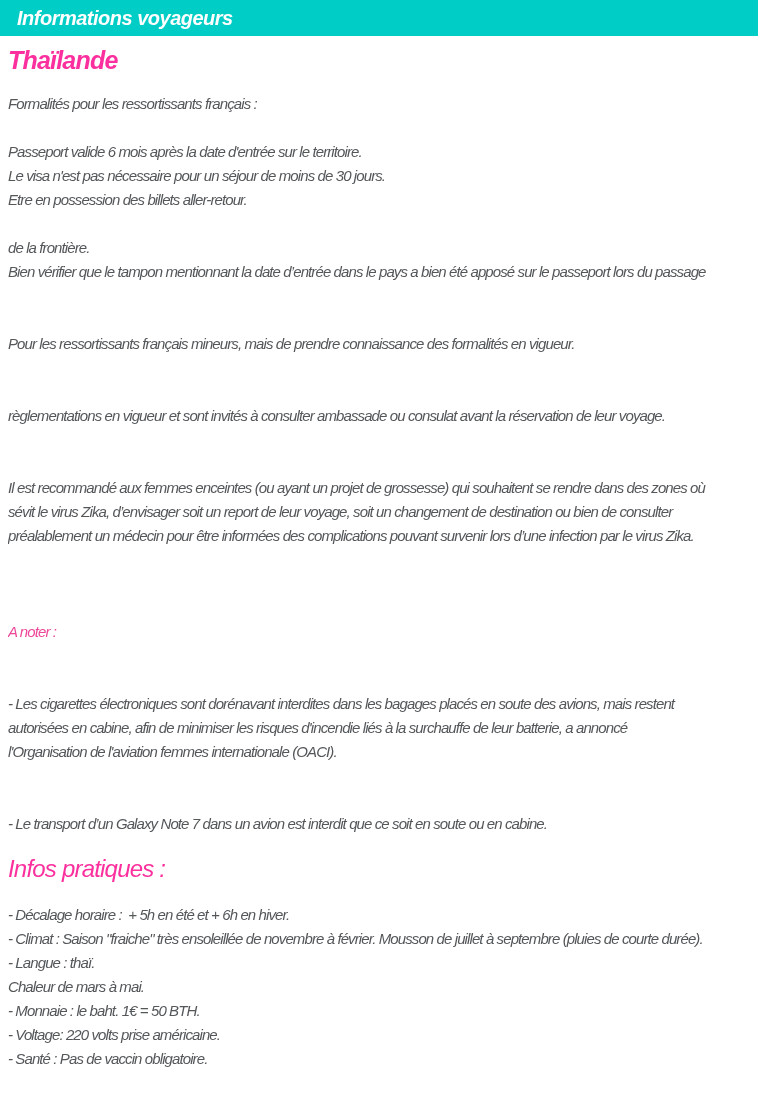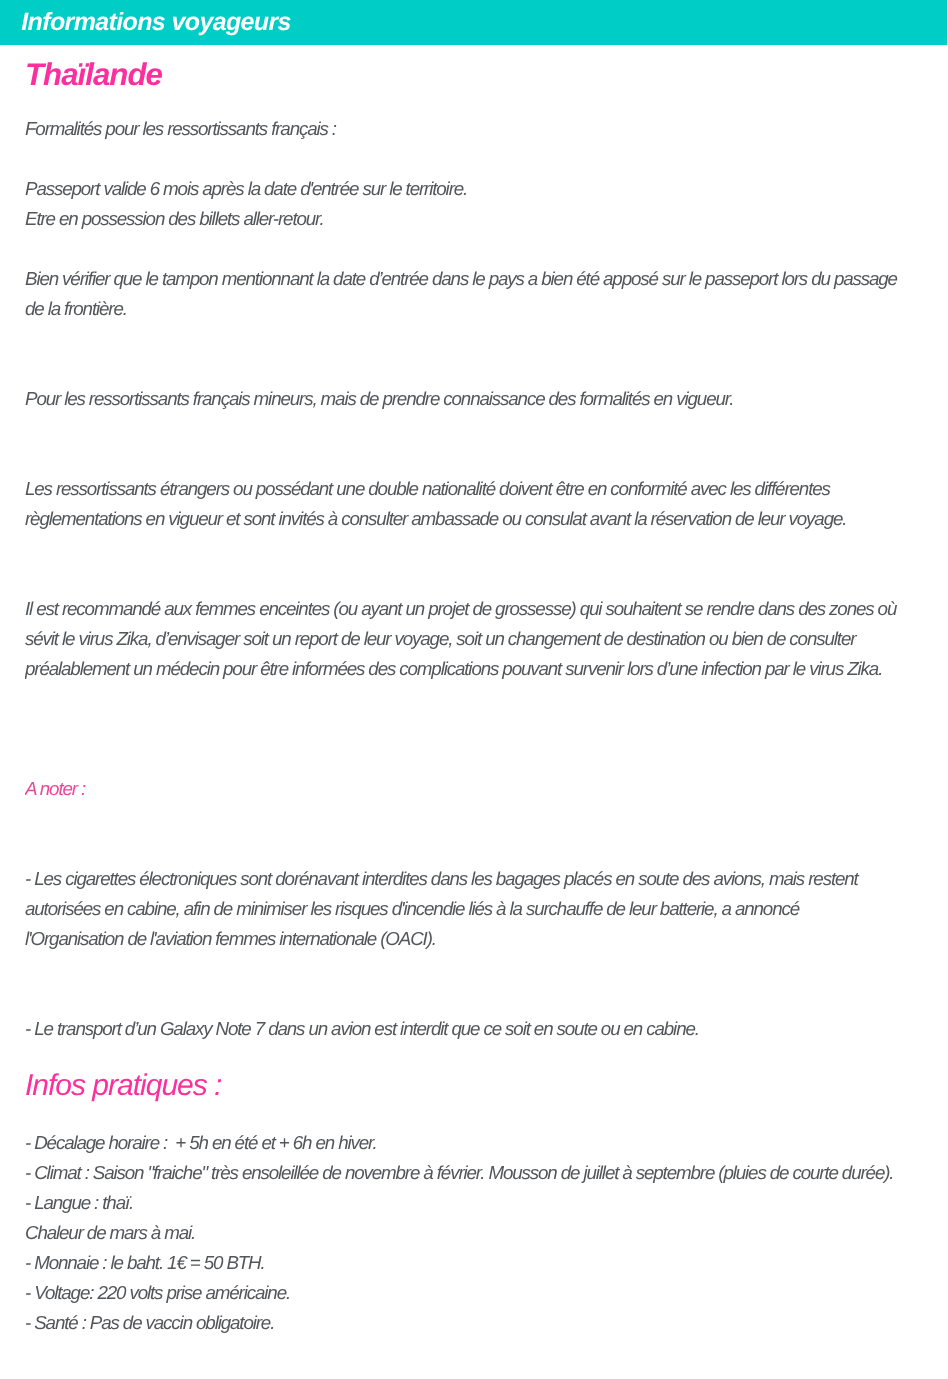--- a/index.html
+++ b/index.html
@@ -17,21 +17,21 @@
     color: #ffffff;
     font-style: italic;
     font-weight: bold;
     font-size: 20px;
     line-height: 36px;
     padding-left: 17px;
     letter-spacing: -0.5px;
     box-sizing: border-box;
   }
   main {
-    padding-left: 20px;
+    padding-left: 8px;
     padding-right: 0;
   }
   .country-heading {
     color: #fb2f9d;
     font-style: italic;
     font-weight: bold;
     font-size: 25px;
     line-height: 30px;
     letter-spacing: -0.8px;
     margin: 9px 0 0 0;
@@ -73,34 +73,34 @@
 <main>
   <h1 class="country-heading" style="color: rgb(251, 47, 157);">Thaïlande</h1>
 
   <div class="blocks">
       <div class="block p" style="color: rgb(84, 87, 90);">
         <div class="line">Formalités pour les ressortissants français :</div>
       </div>
       <div class="block blank" style="height: 24px;"></div>
       <div class="block p" style="color: rgb(84, 87, 90);">
         <div class="line">Passeport valide 6 mois après la date d'entrée sur le territoire.</div>
+        <div class="line">Le visa n'est pas nécessaire pour un séjour de moins de 30 jours.</div>
         <div class="line">Etre en possession des billets aller-retour.</div>
       </div>
       <div class="block blank" style="height: 24px;"></div>
       <div class="block p" style="color: rgb(84, 87, 90);">
+        <div class="line">de la frontière.</div>
         <div class="line">Bien vérifier que le tampon mentionnant la date d’entrée dans le pays a bien été apposé sur le passeport lors du passage</div>
-        <div class="line">de la frontière.</div>
       </div>
       <div class="block blank" style="height: 48px;"></div>
       <div class="block p" style="color: rgb(84, 87, 90);">
         <div class="line">Pour les ressortissants français mineurs, mais de prendre connaissance des formalités en vigueur.</div>
       </div>
       <div class="block blank" style="height: 48px;"></div>
       <div class="block p" style="color: rgb(84, 87, 90);">
-        <div class="line">Les ressortissants étrangers ou possédant une double nationalité doivent être en conformité avec les différentes</div>
         <div class="line">règlementations en vigueur et sont invités à consulter ambassade ou consulat avant la réservation de leur voyage.</div>
       </div>
       <div class="block blank" style="height: 48px;"></div>
       <div class="block p" style="color: rgb(84, 87, 90);">
         <div class="line">Il est recommandé aux femmes enceintes (ou ayant un projet de grossesse) qui souhaitent se rendre dans des zones où</div>
         <div class="line">sévit le virus Zika, d’envisager soit un report de leur voyage, soit un changement de destination ou bien de consulter</div>
         <div class="line">préalablement un médecin pour être informées des complications pouvant survenir lors d’une infection par le virus Zika.</div>
       </div>
       <div class="block blank" style="height: 72px;"></div>
       <div class="block p" style="color: #ec4899;">

